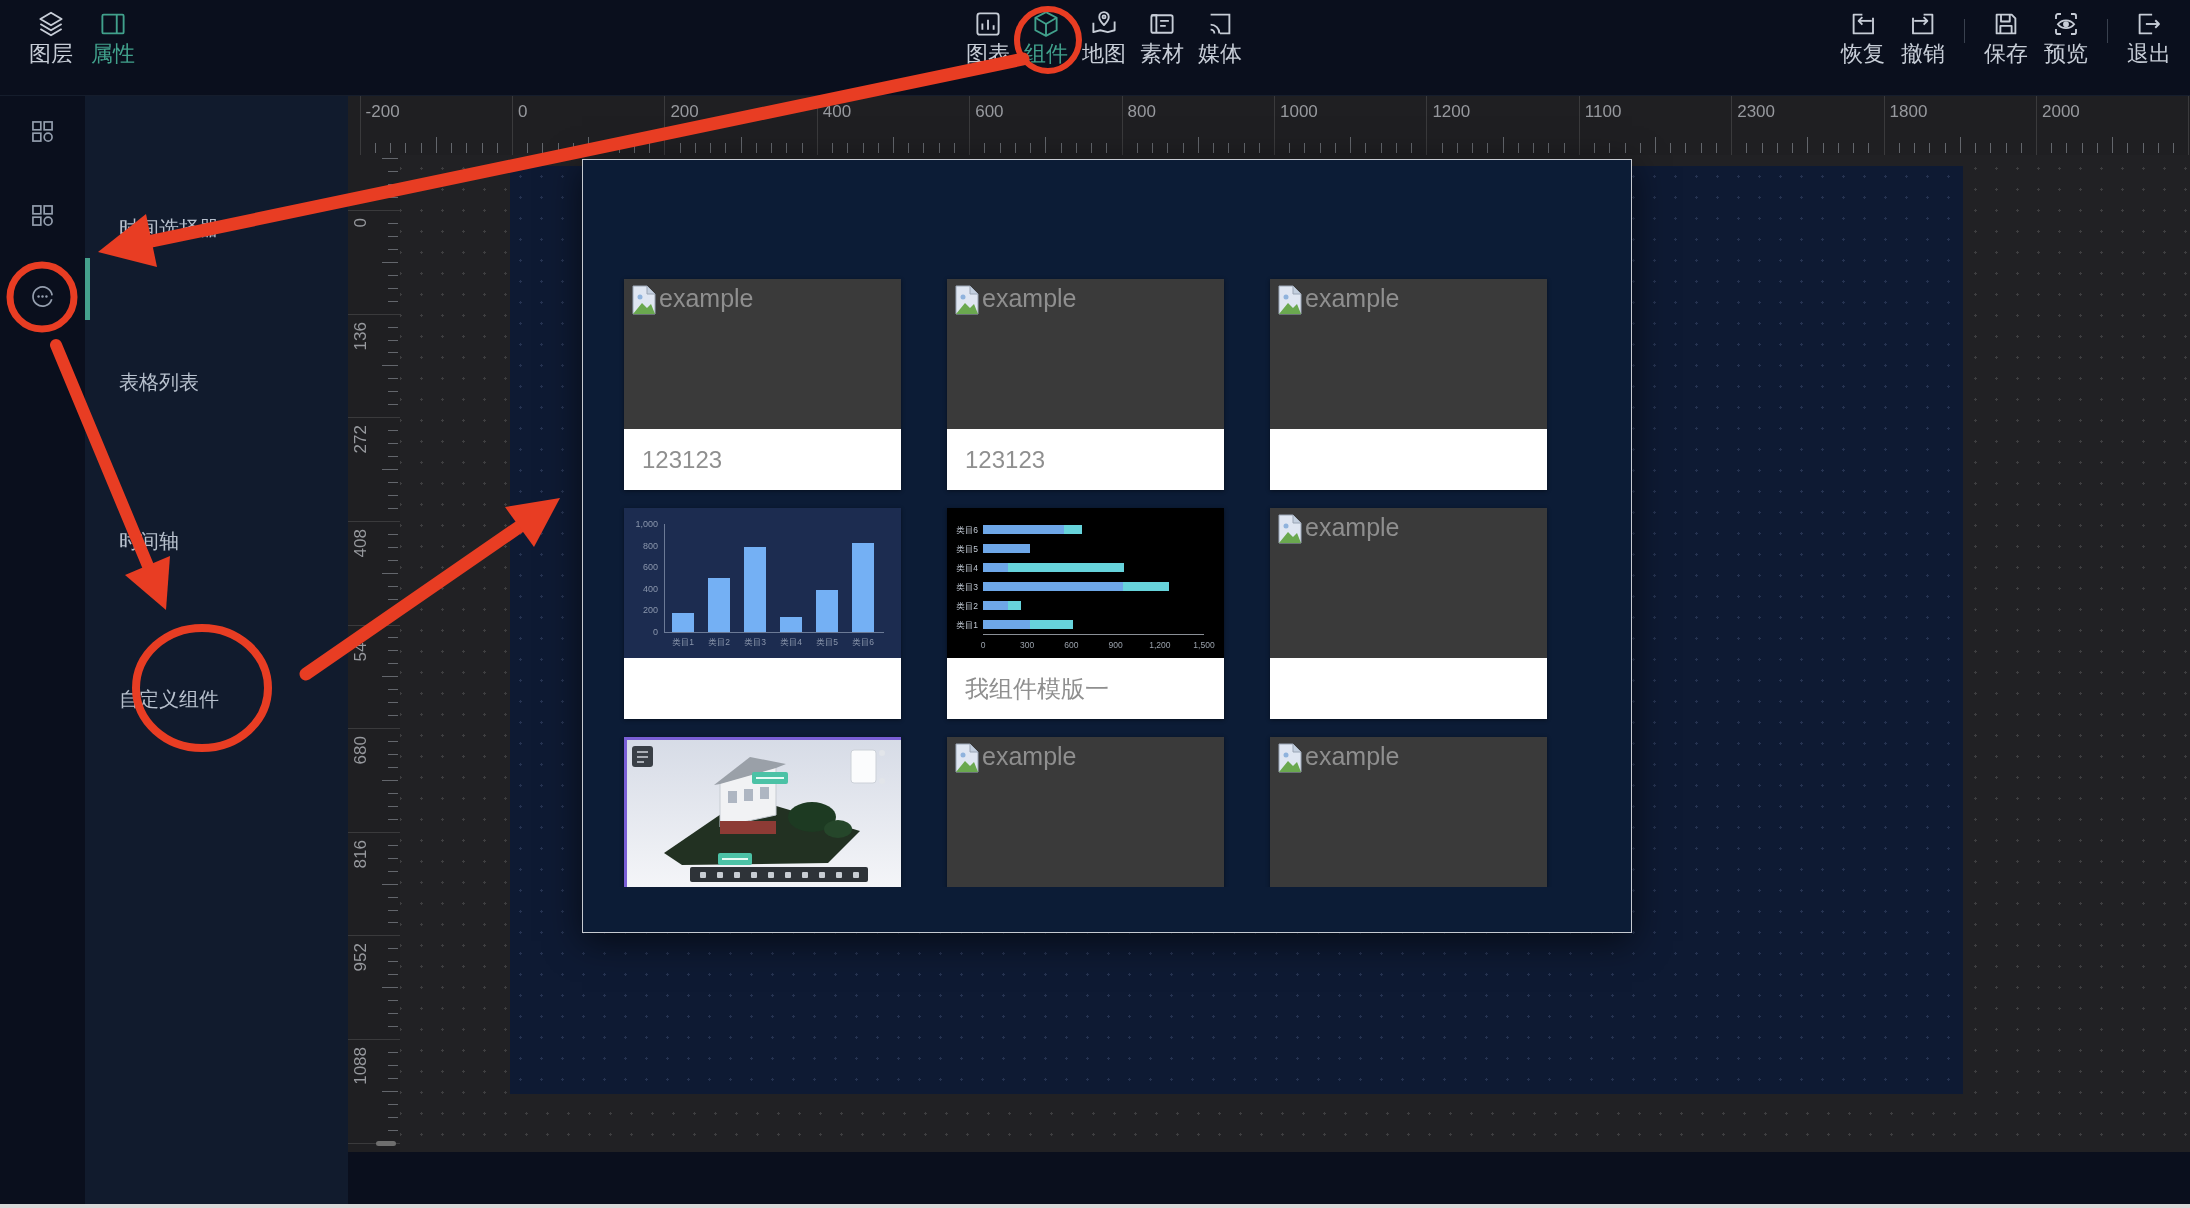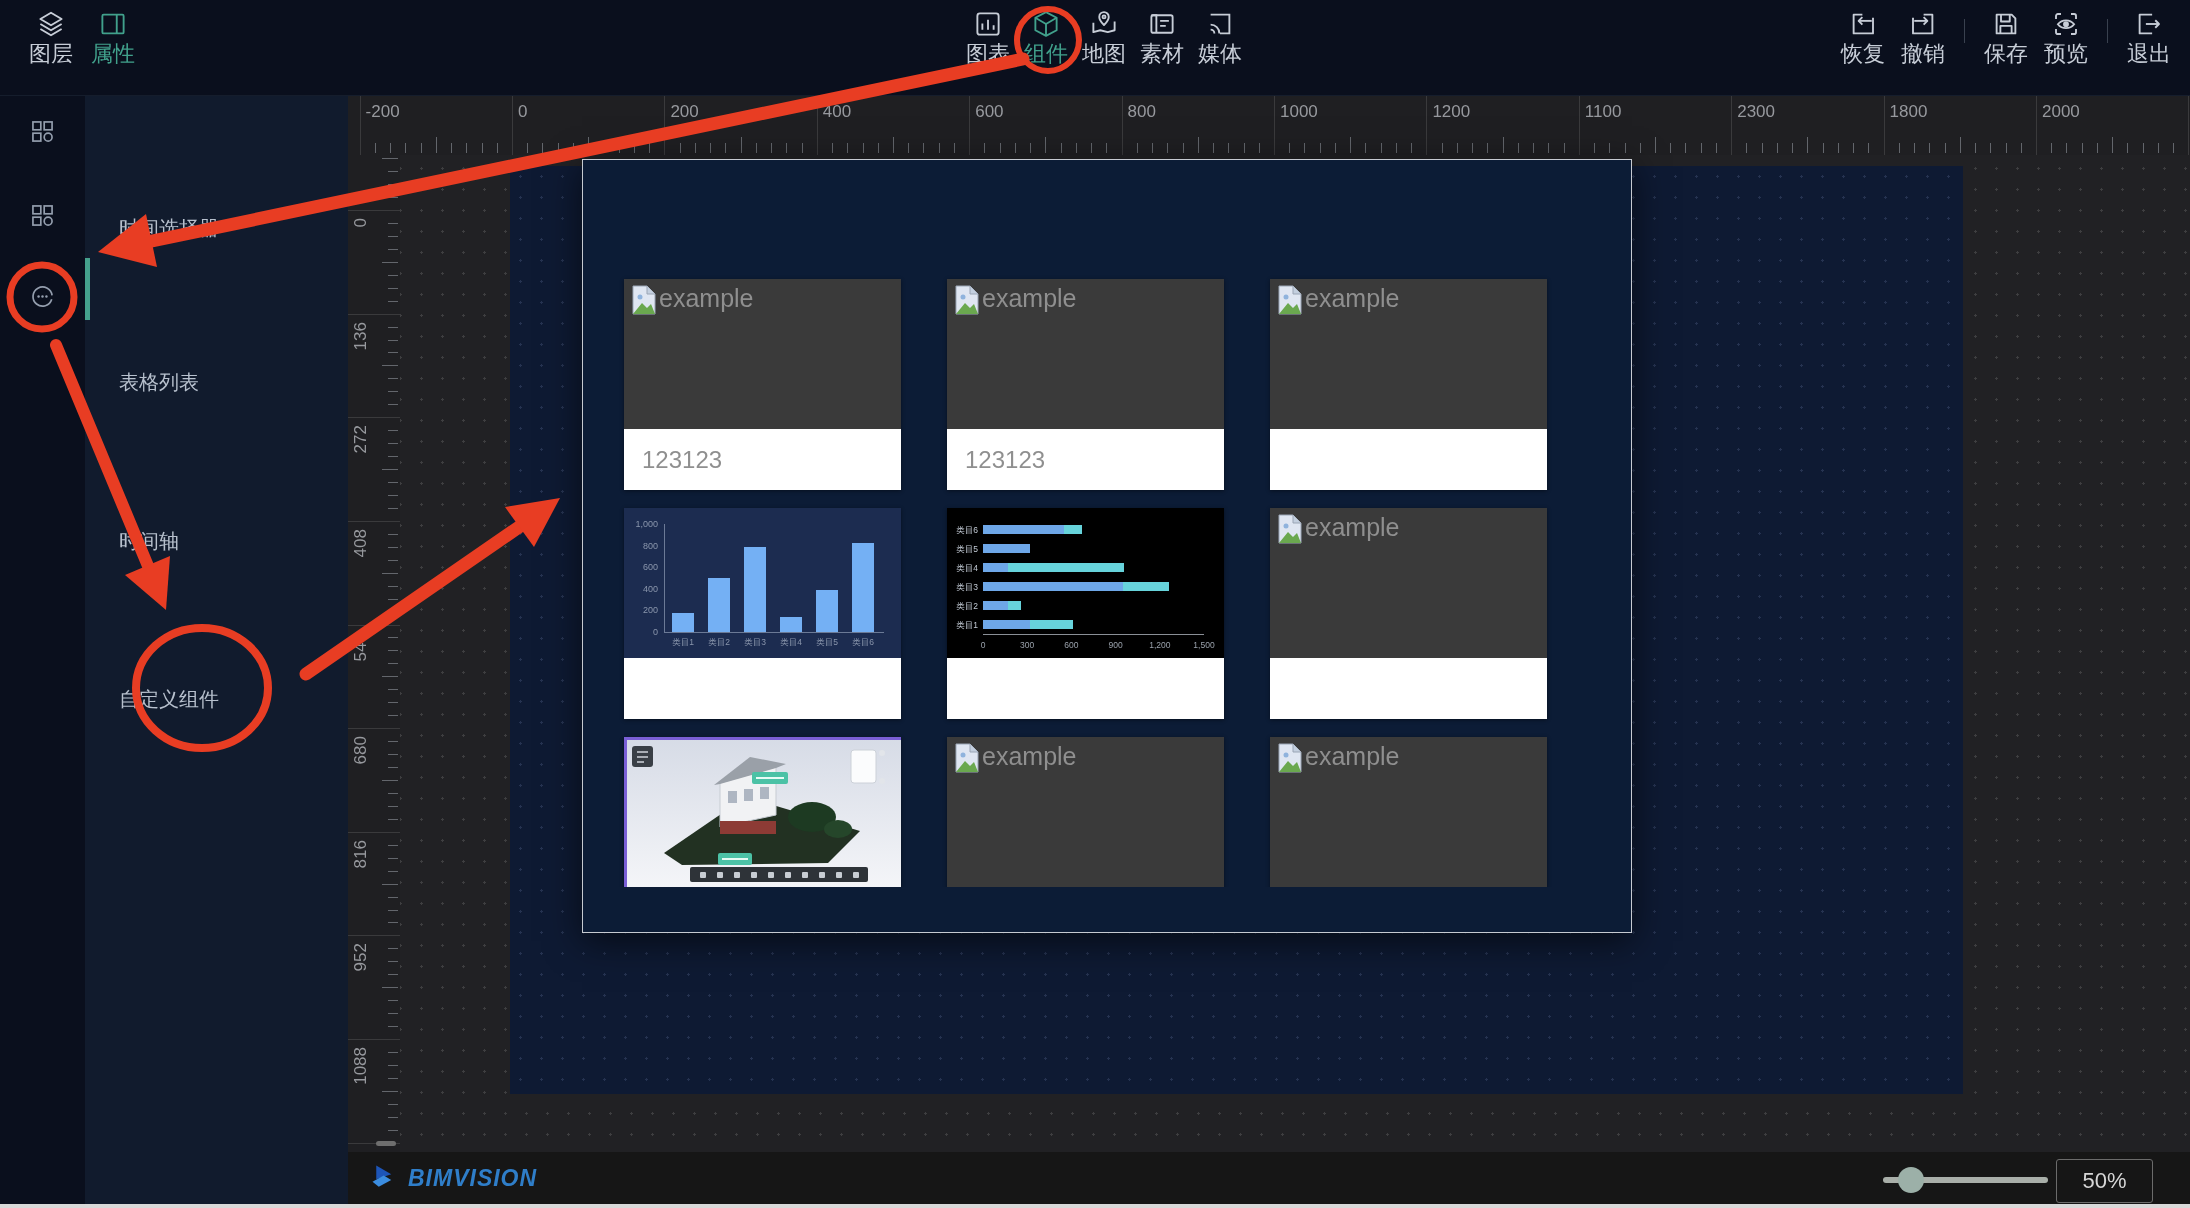--- a/index.html
+++ b/index.html
@@ -669,20 +669,21 @@
               <div style="position: absolute; left: 36px; top: 112px; width: 47.1467px; height: 9px; background: rgb(110, 167, 232);"></div>
               <div style="position: absolute; left: 83.1467px; top: 112px; width: 42.7267px; height: 9px; background: rgb(103, 211, 219);"></div>
               <div style="position: absolute; left: 36px; top: 126px; width: 221px; height: 1px; background: rgb(138, 143, 150);"></div>
               <span class="ax-lab" style="left: 21px; top: 132px; width: 30px; text-align: center; font-size: 8.5px; color: rgb(154, 162, 172);">0</span>
               <span class="ax-lab" style="left: 65.2px; top: 132px; width: 30px; text-align: center; font-size: 8.5px; color: rgb(154, 162, 172);">300</span>
               <span class="ax-lab" style="left: 109.4px; top: 132px; width: 30px; text-align: center; font-size: 8.5px; color: rgb(154, 162, 172);">600</span>
               <span class="ax-lab" style="left: 153.6px; top: 132px; width: 30px; text-align: center; font-size: 8.5px; color: rgb(154, 162, 172);">900</span>
               <span class="ax-lab" style="left: 197.8px; top: 132px; width: 30px; text-align: center; font-size: 8.5px; color: rgb(154, 162, 172);">1,200</span>
               <span class="ax-lab" style="left: 242px; top: 132px; width: 30px; text-align: center; font-size: 8.5px; color: rgb(154, 162, 172);">1,500</span>
             </div>
+            <div class="caption">我组件模版一</div>
           </div>
           <div class="card">
             <div class="thumb t-broken">
               <div class="broken">
                 <span><svg viewBox="0 0 26 30">
                     <path d="M2 1h14l8 8v20H2z" fill="#dfe6f2" stroke="#9aa5b5"></path>
                     <path d="M16 1v8h8" fill="#c3cfdf" stroke="#9aa5b5"></path>
                     <path d="M2 29l9-11 5 5 4-4 4 10z" fill="#6aa84f"></path>
                     <circle cx="9" cy="12" r="2.5" fill="#8fb3dd"></circle>
                   </svg></span>
@@ -757,32 +758,20 @@
                     <circle cx="9" cy="12" r="2.5" fill="#8fb3dd"></circle>
                   </svg></span>
                 <span>example</span>
               </div>
             </div>
           </div>
         </div>
     </div>
   </div>
 
-  <div class="statusbar">
-    <div class="logo">
-      <svg viewBox="0 0 24 24">
-        <path d="M5 2 17 9 5 13z" fill="#1d55b8"></path>
-        <path d="M2 15 11 10 17 13.5 7 19z" fill="#3b8de0"></path>
-      </svg>
-      <span class="logo-text">BIMVISION</span>
-    </div>
-    <div class="slider-track"></div>
-    <div class="slider-knob"></div>
-    <div class="zoom-box">50%</div>
-  </div>
 
   <div class="bottom-strip"></div>
 
   <svg class="overlay" viewBox="0 0 2190 1208">
     <g stroke="#e83d23" fill="none" stroke-linecap="round">
       <circle cx="1048" cy="40" r="31" stroke-width="6"></circle>
       <path d="M1023 59 L152 241" stroke-width="13"></path>
       <circle cx="42" cy="297" r="32" stroke-width="7"></circle>
       <path d="M56 345 L148 566" stroke-width="12"></path>
       <ellipse cx="202" cy="688" rx="66" ry="60" stroke-width="8"></ellipse>

